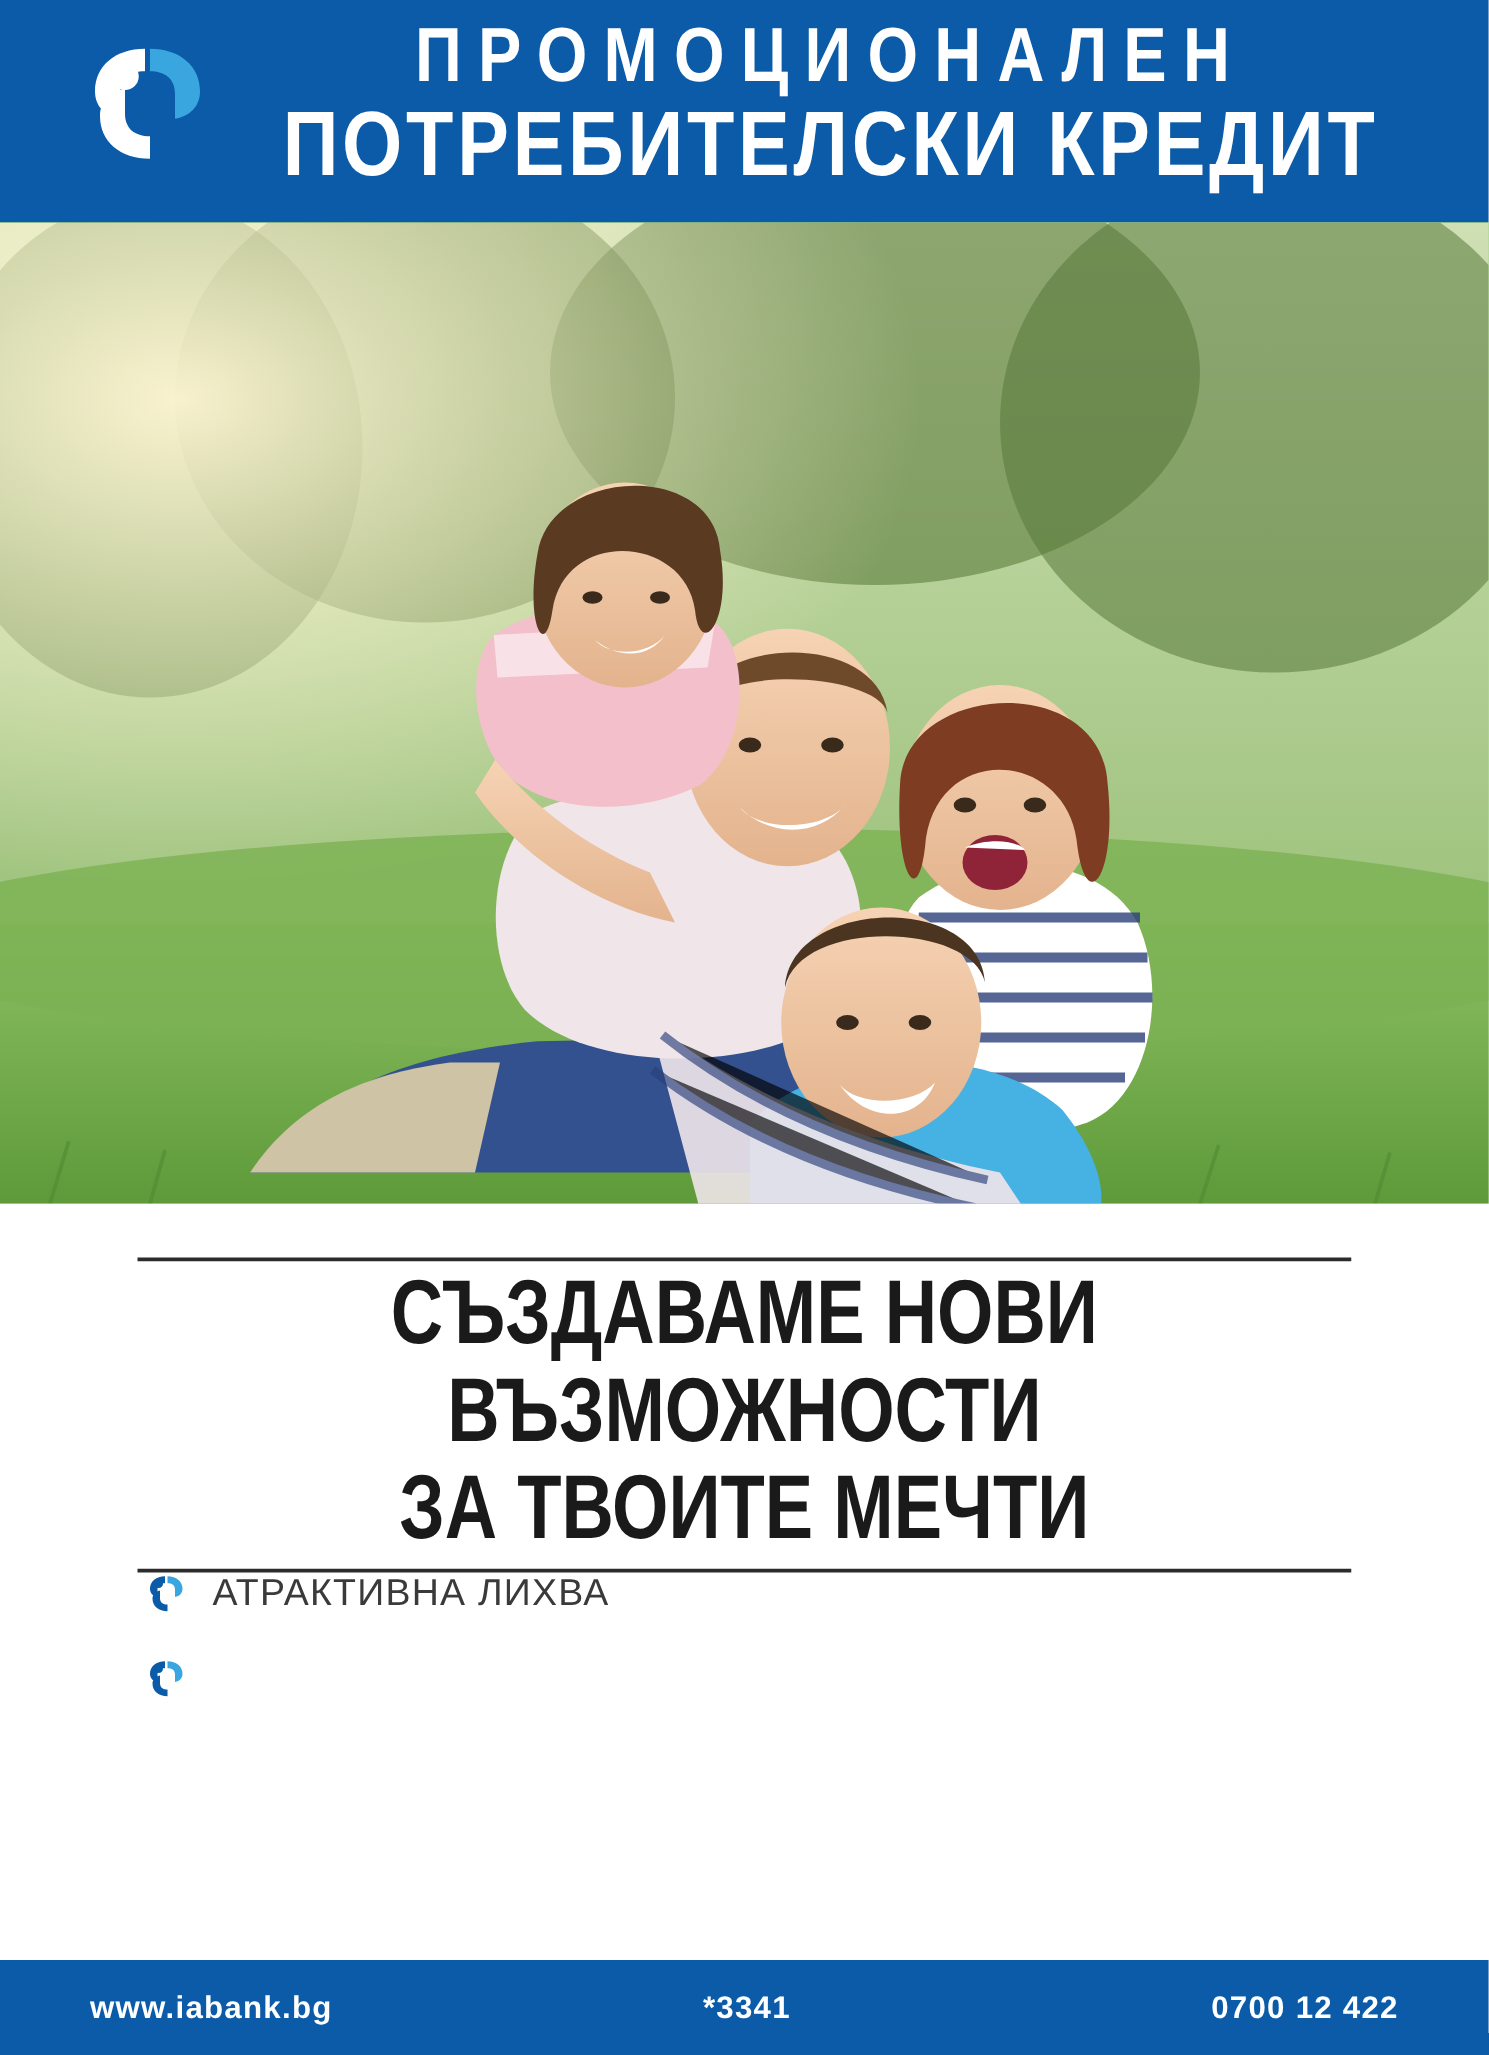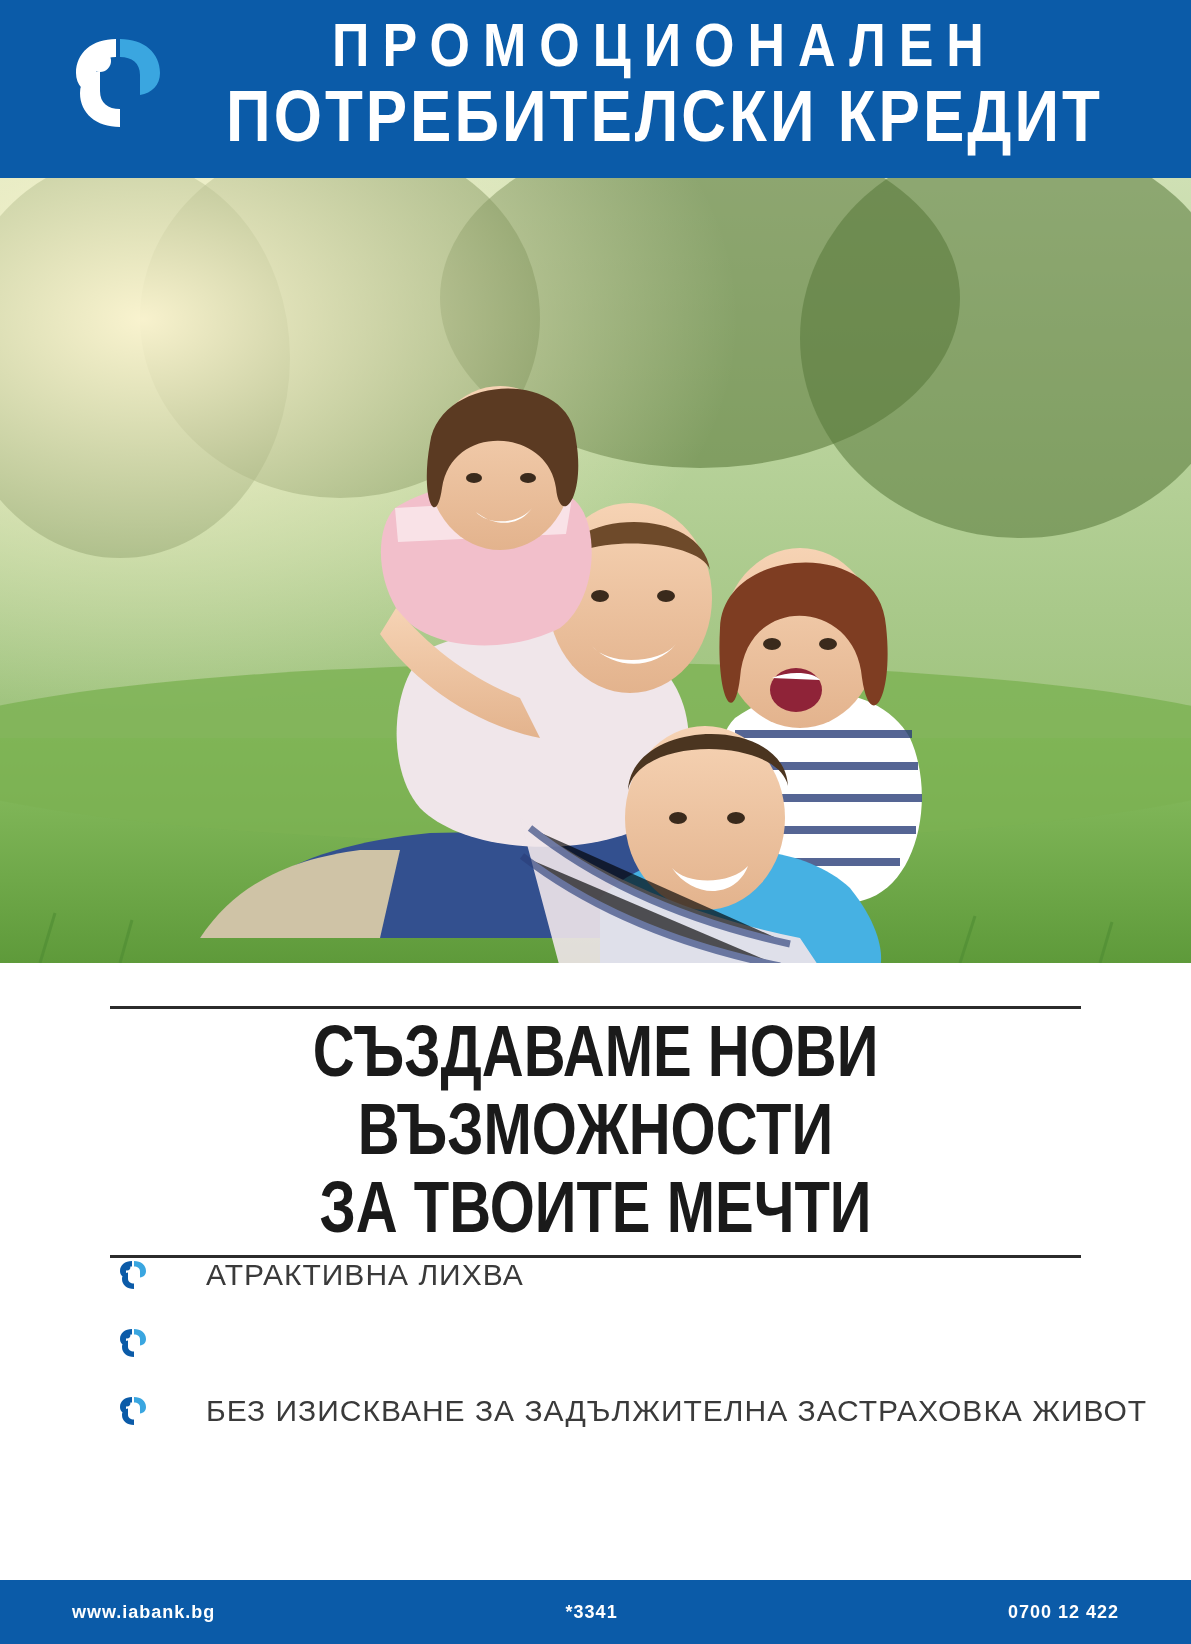--- a/index.html
+++ b/index.html
@@ -126,35 +126,34 @@
   .bullet-icon {
     flex: 0 0 auto;
     width: 30px;
     height: 30px;
   }
   .bullet-text {
     color: #3a3a3a;
     font-size: 30px;
     letter-spacing: 1px;
     white-space: nowrap;
-    margin-left: 36px;
   }
 
   
   .footer {
     flex: 0 0 auto;
-    height: 64px;
+    height: 76px;
     background: #0b5ba8;
     color: #ffffff;
     display: flex;
     align-items: center;
     justify-content: space-between;
     padding: 0 72px;
     font-weight: bold;
-    font-size: 18px;
+    font-size: 25px;
     letter-spacing: 1px;
   }
   .footer .mid { flex: 0 0 auto; margin-left: -40px; }
 </style>
 </head>
 <body>
 
 <div class="poster">
 
   <div class="header">
@@ -296,31 +295,20 @@
         <span class="bullet-icon">
           <svg width="30" height="30" viewBox="0 0 30 30" aria-hidden="true">
             <path d="M14 1 C7 1 2 5 2 11 C2 14.5 4.2 17 8 17.6 L8 11.5 C8 8 10.5 6.5 14 6.5 Z" fill="#0b5ba8"></path>
             <path d="M16 1 C23 1 28 5 28 11 C28 14.5 25.8 17 22 17.6 L22 11.5 C22 8 19.5 6.5 16 6.5 Z" fill="#3aa6e0"></path>
             <path d="M16 29 C9 29 4 25 4 19 C4 15.5 6.2 13 10 12.4 L10 18.5 C10 22 12.5 23.5 16 23.5 Z" fill="#0b5ba8"></path>
             <circle cx="9" cy="7" r="3.4" fill="#0b5ba8"></circle>
           </svg>
         </span>
       </div>
 
-      <div class="bullet">
-        <span class="bullet-icon">
-          <svg width="30" height="30" viewBox="0 0 30 30" aria-hidden="true">
-            <path d="M14 1 C7 1 2 5 2 11 C2 14.5 4.2 17 8 17.6 L8 11.5 C8 8 10.5 6.5 14 6.5 Z" fill="#0b5ba8"></path>
-            <path d="M16 1 C23 1 28 5 28 11 C28 14.5 25.8 17 22 17.6 L22 11.5 C22 8 19.5 6.5 16 6.5 Z" fill="#3aa6e0"></path>
-            <path d="M16 29 C9 29 4 25 4 19 C4 15.5 6.2 13 10 12.4 L10 18.5 C10 22 12.5 23.5 16 23.5 Z" fill="#0b5ba8"></path>
-            <circle cx="9" cy="7" r="3.4" fill="#0b5ba8"></circle>
-          </svg>
-        </span>
-        <span class="bullet-text">БЕЗ ИЗИСКВАНЕ ЗА ЗАДЪЛЖИТЕЛНА ЗАСТРАХОВКА ЖИВОТ</span>
-      </div>
 
     </div>
   </div>
 
   <div class="footer">
     <span>www.iabank.bg</span>
     <span class="mid">*3341</span>
     <span>0700 12 422</span>
   </div>
 

